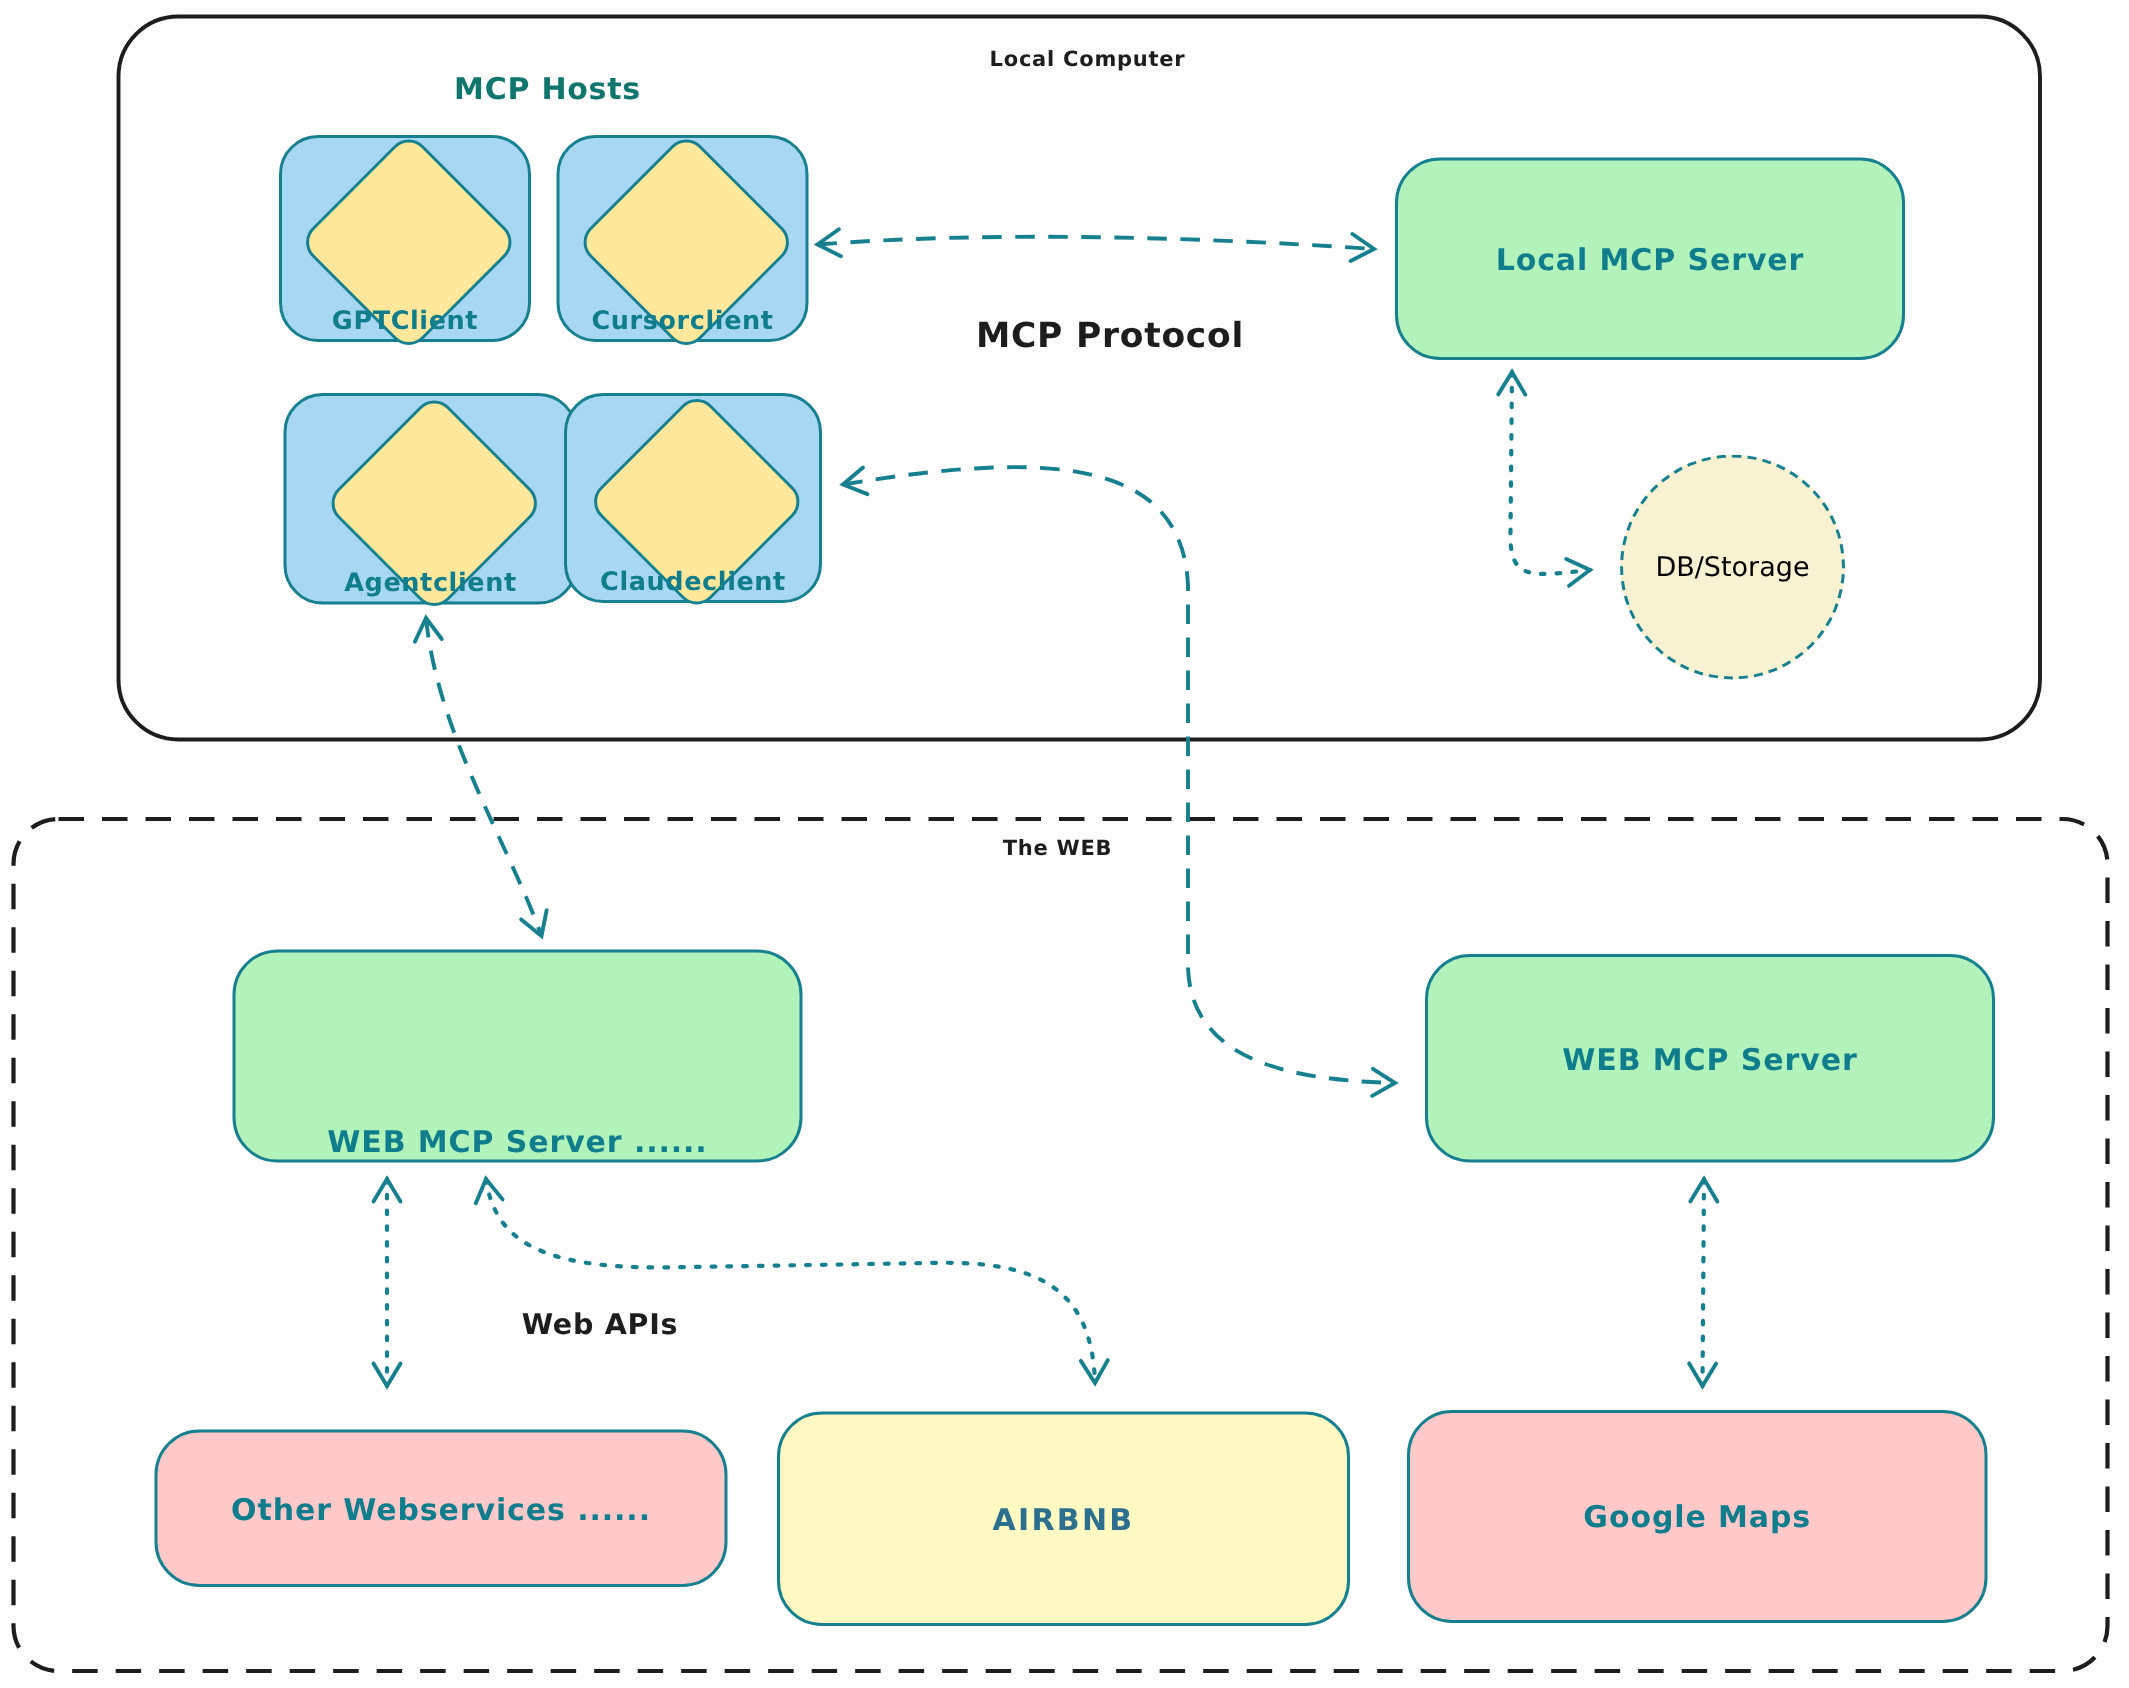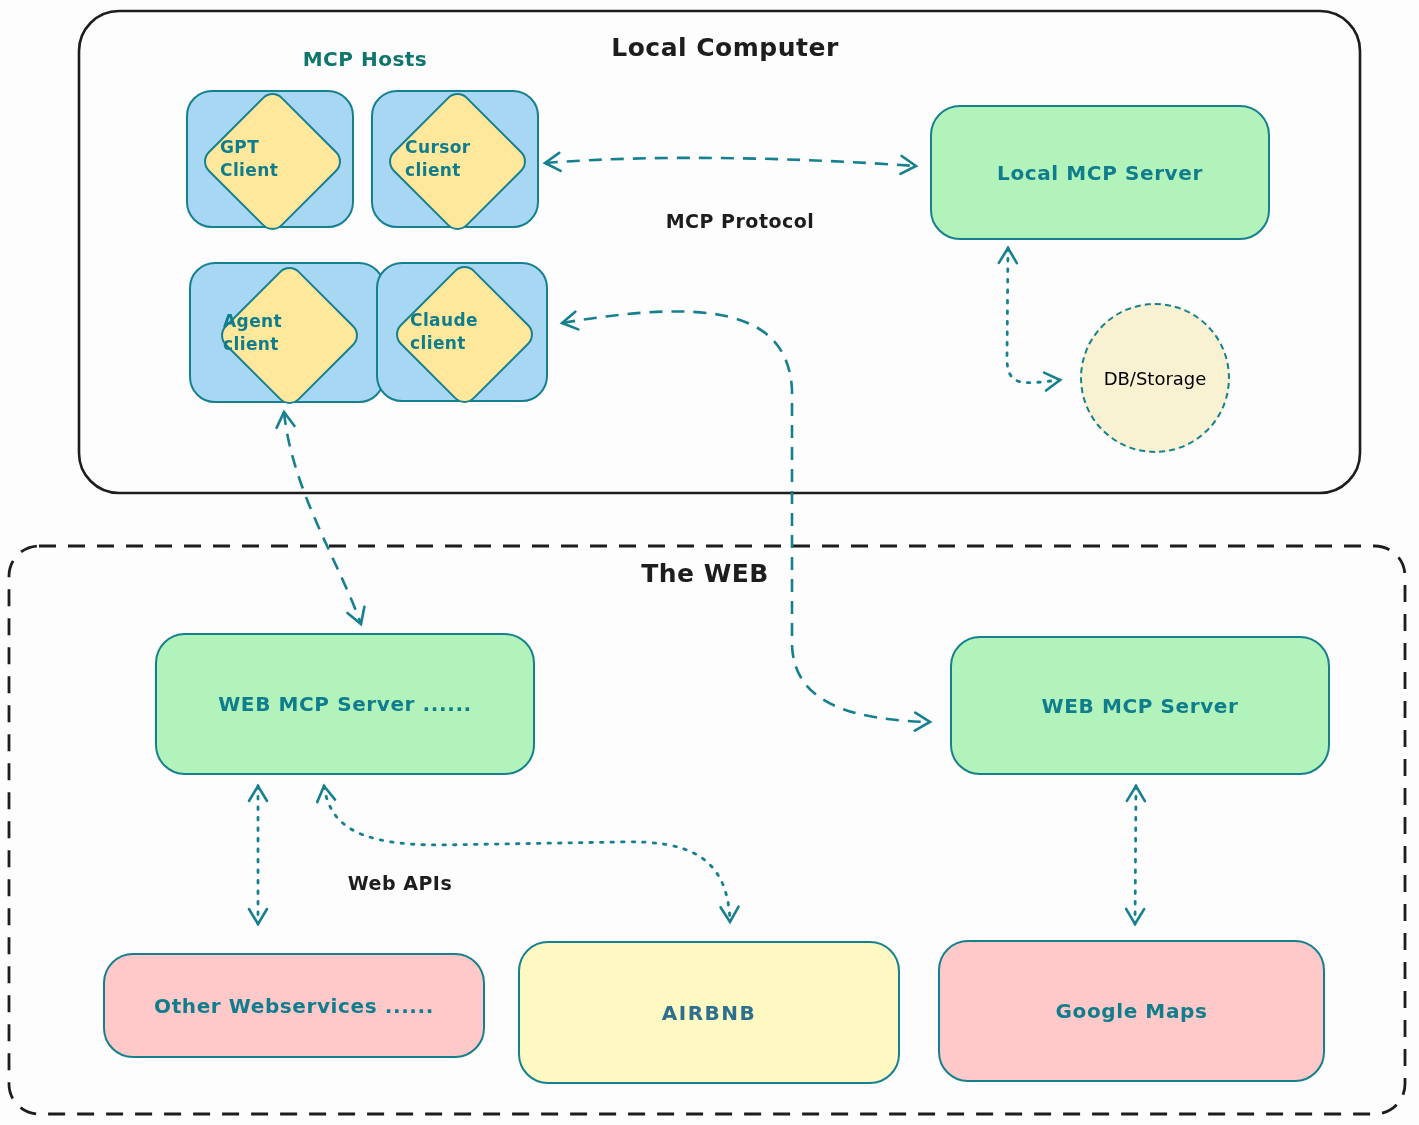--- a/index.html
+++ b/index.html
@@ -3,41 +3,41 @@
 <meta charset="utf-8">
 <style>
   html,body{margin:0;padding:0;background:#ffffff;}
   .canvas{
     position:relative;width:1419px;height:1125px;overflow:hidden;
     background:#fdfdfd;
     font-family:"DejaVu Sans", sans-serif;
   }
   .wires{position:absolute;left:0;top:0;width:1419px;height:1125px;}
   .label{position:absolute;text-align:center;line-height:1.25;}
-  .ink{color:#1d1d1d;font-size:25px;font-weight:bold;letter-spacing:.5px;}
+  .ink{color:#1d1d1d;font-size:14px;font-weight:bold;letter-spacing:.5px;}
   .teal{color:#0f766e;font-size:20px;font-weight:bold;letter-spacing:.5px;}
   .node{
     position:absolute;border:2.6px solid #17808f;border-radius:28px;
     display:flex;align-items:center;justify-content:center;box-sizing:border-box;
   }
   .blue{background:#a7d7f2;border-radius:26px;}
   .green{background:#b2f2bb;}
   .pink{background:#ffc9c9;border-radius:30px;}
   .red{background:#fef9c3;border-radius:30px;}
   .node .txt{color:#107d8d;font-size:20px;font-weight:bold;letter-spacing:.6px;text-align:center;}
   .diamond{
     position:absolute;left:50%;top:50%;width:101px;height:101px;
     margin-left:-50px;margin-top:-50px;
     background:#ffe89b;border:2.6px solid #17808f;border-radius:14px;
     transform:rotate(45deg);
   }
   .dlabel{
     position:absolute;left:0;top:0;width:100%;height:100%;
-    display:flex;flex-direction:column;align-items:flex-start;justify-content:center;
-    color:#0f7d8c;font-size:17px;font-weight:bold;letter-spacing:.4px;line-height:1.35;padding-left:32px;
+    display:flex;flex-direction:row;align-items:flex-end;justify-content:center;
+    color:#0f7d8c;font-size:17px;font-weight:bold;letter-spacing:.4px;line-height:1.35;
   }
   .circle{
     position:absolute;border:2.6px dashed #17808f;border-radius:50%;
     background:#f8f2d2;display:flex;align-items:center;justify-content:center;
     box-sizing:border-box;
   }
 </style>
 </head>
 <body>
 
@@ -58,21 +58,21 @@
     <path d="M 284 412 C 292 490, 338 560, 361 624" fill="none" stroke="#17808f" stroke-width="2.6" stroke-dasharray="13 9" marker-start="url(#ah)" marker-end="url(#ah)"></path>
 
     <path d="M 1008 248 L 1007 355 C 1006 388, 1022 384, 1060 380" fill="none" stroke="#17808f" stroke-width="2.8" stroke-dasharray="2.5 8" stroke-linecap="round" marker-start="url(#ah)" marker-end="url(#ah)"></path>
     <path d="M 258 786 L 258 924" fill="none" stroke="#17808f" stroke-width="2.8" stroke-dasharray="2.5 8" stroke-linecap="round" marker-start="url(#ah)" marker-end="url(#ah)"></path>
     <path d="M 324 786 C 330 828, 362 845, 440 845 L 620 842 C 688 840, 728 856, 730 922" fill="none" stroke="#17808f" stroke-width="2.8" stroke-dasharray="2.5 8" stroke-linecap="round" marker-start="url(#ah)" marker-end="url(#ah)"></path>
     <path d="M 1136 786 L 1135 924" fill="none" stroke="#17808f" stroke-width="2.8" stroke-dasharray="2.5 8" stroke-linecap="round" marker-start="url(#ah)" marker-end="url(#ah)"></path>
   </svg>
 
   <div class="label ink" style="left:600px;top:32px;width:250px;">Local Computer</div>
   <div class="label teal" style="left:295px;top:47px;width:140px;">MCP Hosts</div>
-  <div class="label ink" style="left:640px;top:210px;width:200px;font-size:19px;">MCP Protocol</div>
+  <div class="label ink" style="left:640px;top:210px;width:200px;font-size:23px;">MCP Protocol</div>
   <div class="label ink" style="left:630px;top:558px;width:150px;">The WEB</div>
   <div class="label ink" style="left:330px;top:872px;width:140px;font-size:19px;">Web APIs</div>
 
   <div class="node blue" style="left:186px;top:90px;width:168px;height:138px;">
     <div class="diamond"></div>
     <div class="dlabel">
       <span>GPT</span>
       <span>Client</span>
     </div>
   </div>
@@ -99,21 +99,21 @@
   </div>
 
   <div class="node green" style="left:930px;top:105px;width:340px;height:135px;border-radius:30px;">
     <div class="txt">Local MCP Server</div>
   </div>
 
   <div class="circle" style="left:1080px;top:303px;width:150px;height:150px;text-align:right;">
     <div class="txt" style="font-size:18px;">DB/Storage</div>
   </div>
 
-  <div class="node green" style="left:155px;top:633px;width:380px;height:142px;border-radius:30px;">
+  <div class="node green" style="left:155px;top:633px;width:380px;height:142px;border-radius:30px;align-items:flex-end;">
     <div class="txt">WEB MCP Server ......</div>
   </div>
   <div class="node green" style="left:950px;top:636px;width:380px;height:139px;border-radius:30px;">
     <div class="txt">WEB MCP Server</div>
   </div>
 
   <div class="node pink" style="left:103px;top:940px;width:382px;height:105px;margin-top:13px;">
     <div class="txt">Other Webservices ......</div>
   </div>
   <div class="node red" style="left:518px;top:941px;width:382px;height:143px;">

